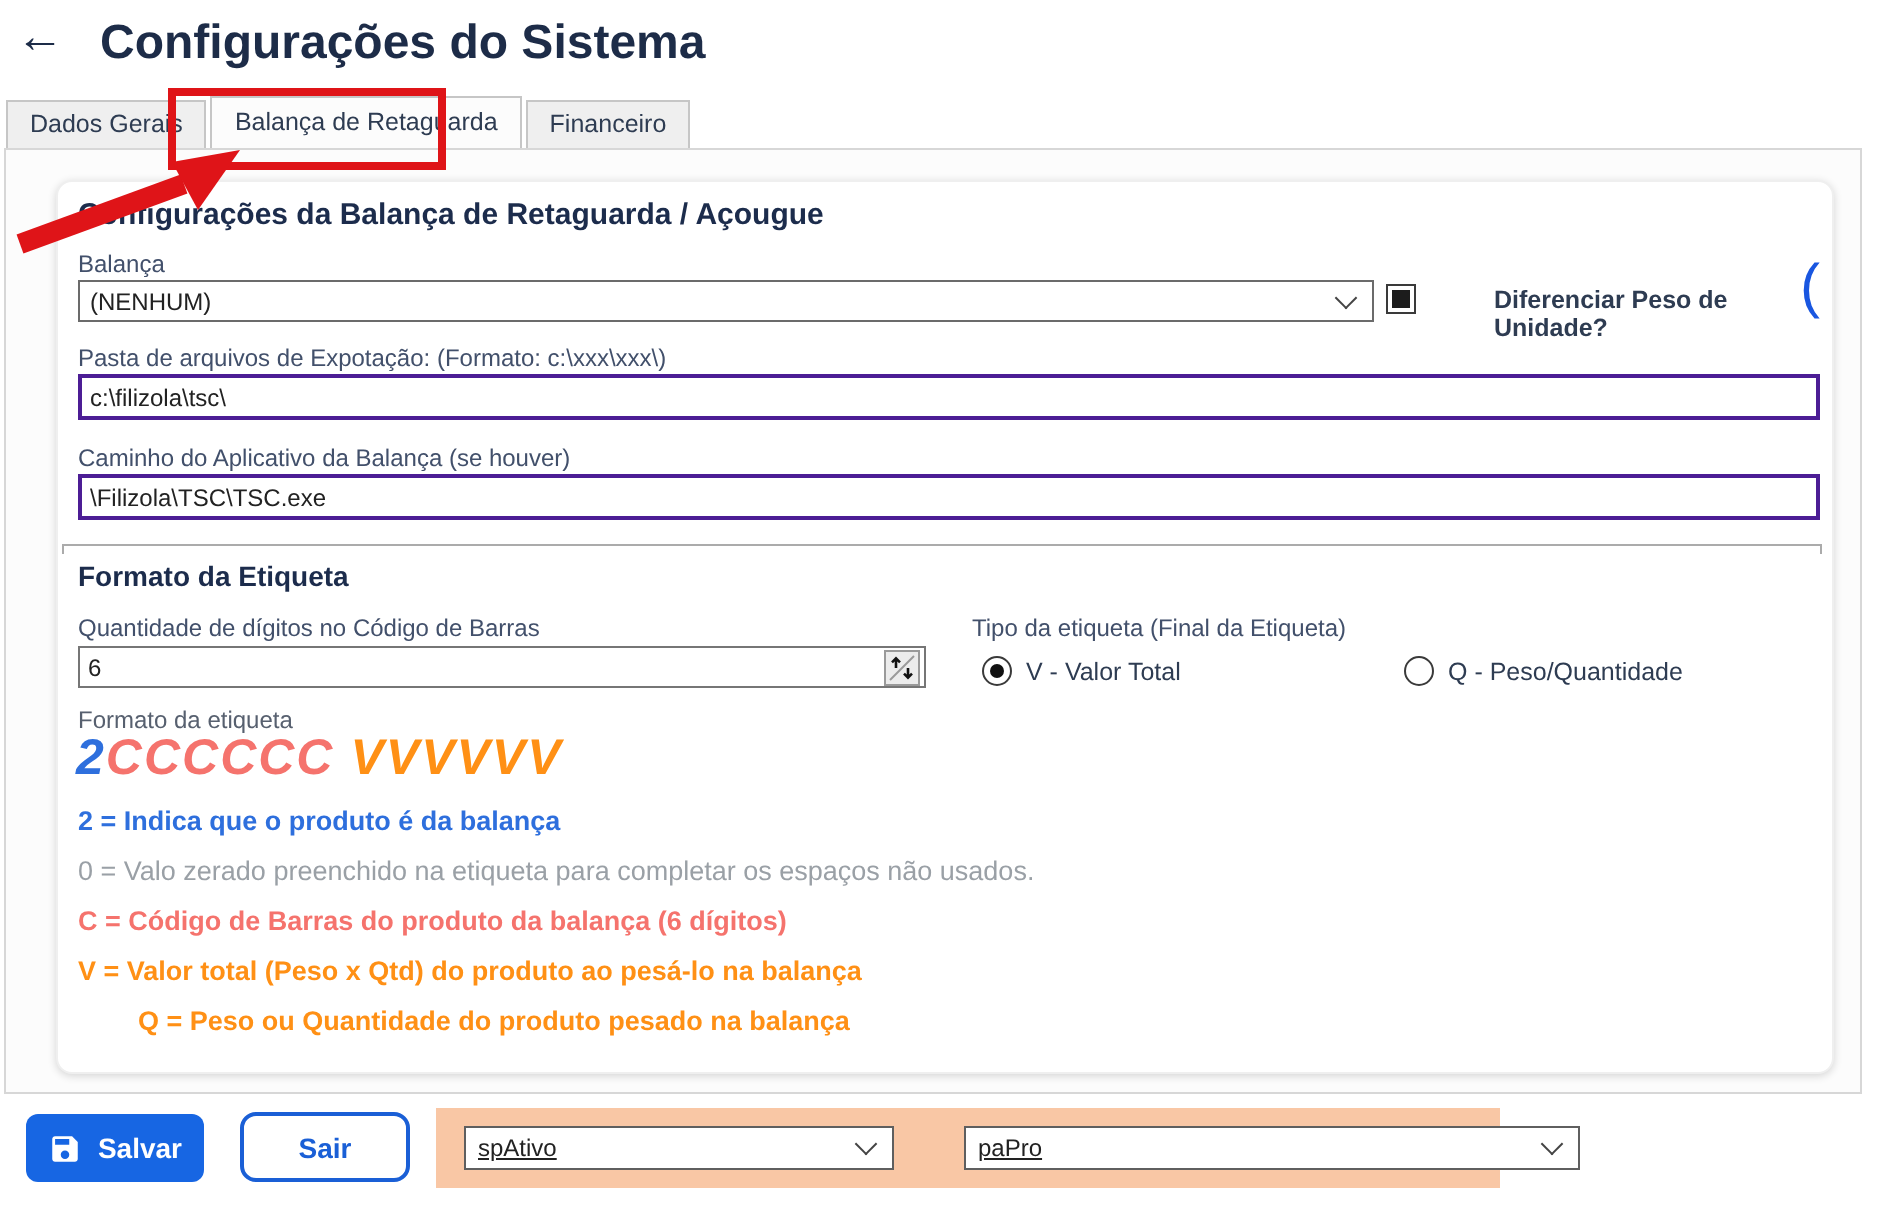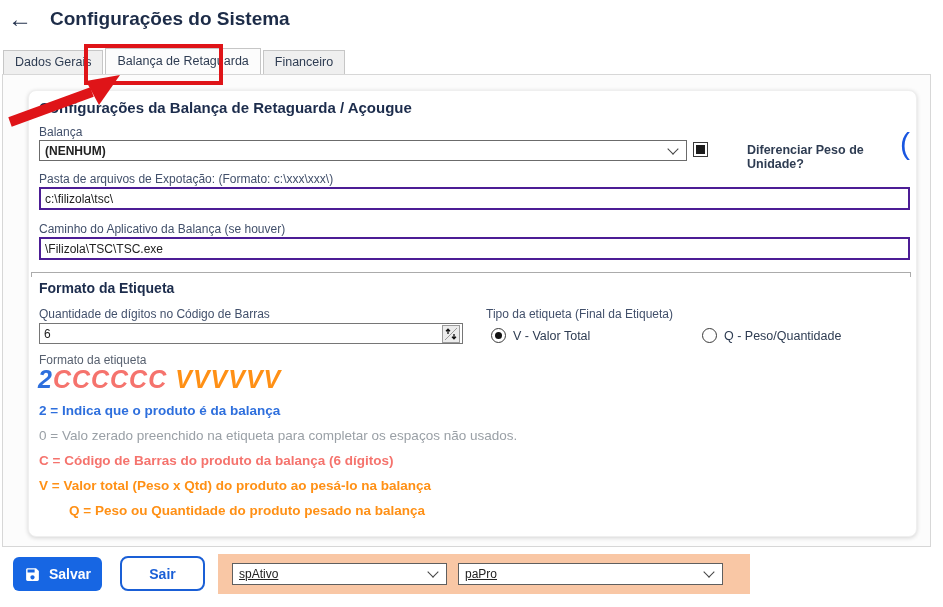--- a/index.html
+++ b/index.html
@@ -1,20 +1,20 @@
 <!DOCTYPE html>
 <html><head>
 <meta charset="utf-8">
 <style>
   html,body{margin:0;padding:0;background:#fff;font-family:"Liberation Sans",sans-serif;}
   #app{position:relative;width:943px;height:607px;background:#fff;overflow:hidden;}
 
   
   .back{position:absolute;left:8px;top:4px;font-size:24px;color:#1d2c48;cursor:pointer;line-height:30px;}
-  .title{position:absolute;left:50px;top:8px;font-size:19px;font-weight:700;color:#1d2c48;}
+  .title{position:absolute;left:50px;top:8px;font-size:24px;font-weight:700;color:#1d2c48;}
 
   
   .tabbar{position:absolute;left:3px;top:49px;height:25px;display:flex;align-items:flex-end;z-index:3;}
   .tab{height:23px;line-height:23px;padding:0 11px;font-size:12.5px;color:#2e3c52;
        background:#efefef;border:1px solid #c6c6c6;border-bottom:none;margin-right:2px;cursor:pointer;white-space:nowrap;}
   .tab.active{background:#fcfcfc;height:25px;line-height:25px;z-index:4;}
 
   
   .ann-box{position:absolute;left:84px;top:44px;width:131px;height:33px;border:4px solid #df1418;z-index:6;pointer-events:none;}
   .ann-arrow{position:absolute;left:0;top:68px;width:135px;height:64px;z-index:6;pointer-events:none;}
@@ -91,21 +91,21 @@
   <svg class="ann-arrow" viewBox="0 0 135 64">
     <line x1="10" y1="54" x2="92" y2="24" stroke="#df1418" stroke-width="10"></line>
     <polygon points="120,7 86,13 99,37" fill="#df1418"></polygon>
   </svg>
 
   <div class="card">
 
     <div class="sec-title">Configurações da Balança de Retaguarda / Açougue</div>
 
     <div class="lbl" style="left:10px;top:34px;">Balança</div>
-    <div class="sel" style="left:10px;top:49px;width:648px;font-weight:bold;">
+    <div class="sel" style="left:10px;top:49px;width:648px;">
       <span>(NENHUM)</span>
       <span class="chev"></span>
     </div>
 
     <div class="cbx" style="left:664px;top:51px;">
       <span class="fill"></span>
     </div>
     <div class="cbx-lbl" style="left:686px;top:52px;padding-left:32px;">Diferenciar Peso de Unidade?</div>
 
     <div class="arc">(</div>
@@ -161,19 +161,19 @@
     <span>Salvar</span>
   </button>
 
   <button class="btn-sair">Sair</button>
 
   <div class="footer-hl">
     <div class="fsel" style="left:14px;width:215px;">
       <span>spAtivo</span>
       <span class="chev"></span>
     </div>
-    <div class="fsel" style="left:240px;width:265px;">
+    <div class="fsel" style="left:264px;width:308px;">
       <span>paPro</span>
       <span class="chev"></span>
     </div>
   </div>
 
 </div>
 
 </body></html>

